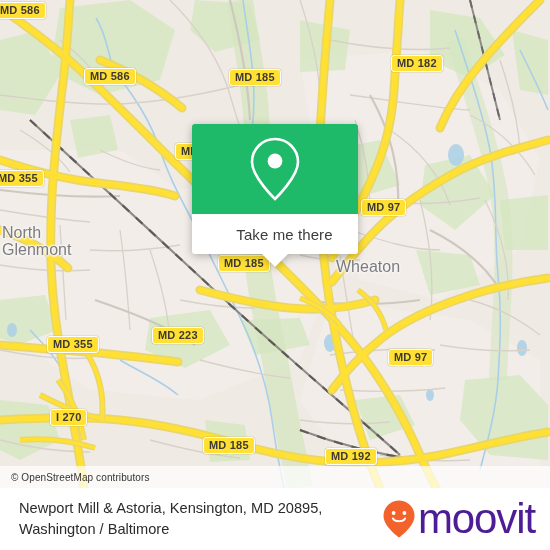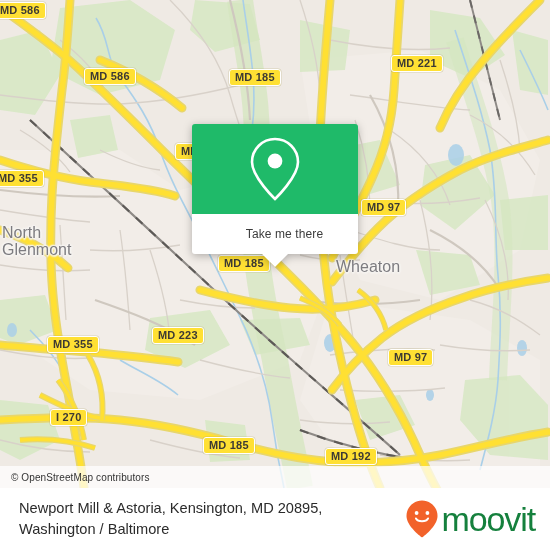--- a/index.html
+++ b/index.html
@@ -76,21 +76,21 @@
   }
   #popup-foot {
     height: 40px;
     background: #ffffff;
     border-radius: 0 0 3px 3px;
     display: flex;
     align-items: center;
     justify-content: center;
   }
   #popup-foot span {
-    font-size: 12px;
+    font-size: 15px;
     color: #3c3c3c;
     letter-spacing: .1px;
     margin-left: 19px;
   }
   #popup-tail {
     position: absolute;
     left: 50%; top: 130px;
     margin-left: -13px;
     width: 0; height: 0;
     border-left: 13px solid transparent;
@@ -133,24 +133,24 @@
     color: #2b2b2b;
     max-width: 380px;
   }
   #brand {
     display: flex;
     align-items: center;
     gap: 2px;
     flex: none;
   }
   #brand-word {
-    font-size: 34px;
+    font-size: 42px;
     line-height: 34px;
     letter-spacing: -1.1px;
-    color: #15803d;
+    color: #4c1d95;
     font-weight: normal;
   }
 </style>
 </head>
 <body>
 
 <div id="app">
 
   <div id="map">
     <svg width="550" height="488" viewBox="0 0 550 488" xmlns="http://www.w3.org/2000/svg">
@@ -332,21 +332,21 @@
     <div class="map-label city-label two-line" style="left:2px; top:202px;">
       <div>North</div>
       <div>Glenmont</div>
     </div>
 
     <div class="map-label city-label" style="left:330px; top:258px;padding-left:6px;">Wheaton</div>
 
     <div class="shield" style="left:-6px;  top:2px;">MD 586</div>
     <div class="shield" style="left:84px;  top:68px;">MD 586</div>
     <div class="shield" style="left:229px; top:69px;">MD 185</div>
-    <div class="shield" style="left:391px; top:55px;">MD 221</div>
+    <div class="shield" style="left:391px; top:55px;">MD 182</div>
     <div class="shield" style="left:175px; top:143px;">MD 185</div>
     <div class="shield" style="left:361px; top:199px;">MD 97</div>
     <div class="shield" style="left:-8px;  top:170px;">MD 355</div>
     <div class="shield" style="left:218px; top:255px;">MD 185</div>
     <div class="shield" style="left:152px; top:327px;">MD 223</div>
     <div class="shield" style="left:47px;  top:336px;">MD 355</div>
     <div class="shield" style="left:388px; top:349px;">MD 97</div>
     <div class="shield" style="left:50px;  top:409px;">I 270</div>
     <div class="shield" style="left:203px; top:437px;">MD 185</div>
     <div class="shield" style="left:325px; top:448px;">MD 192</div>

